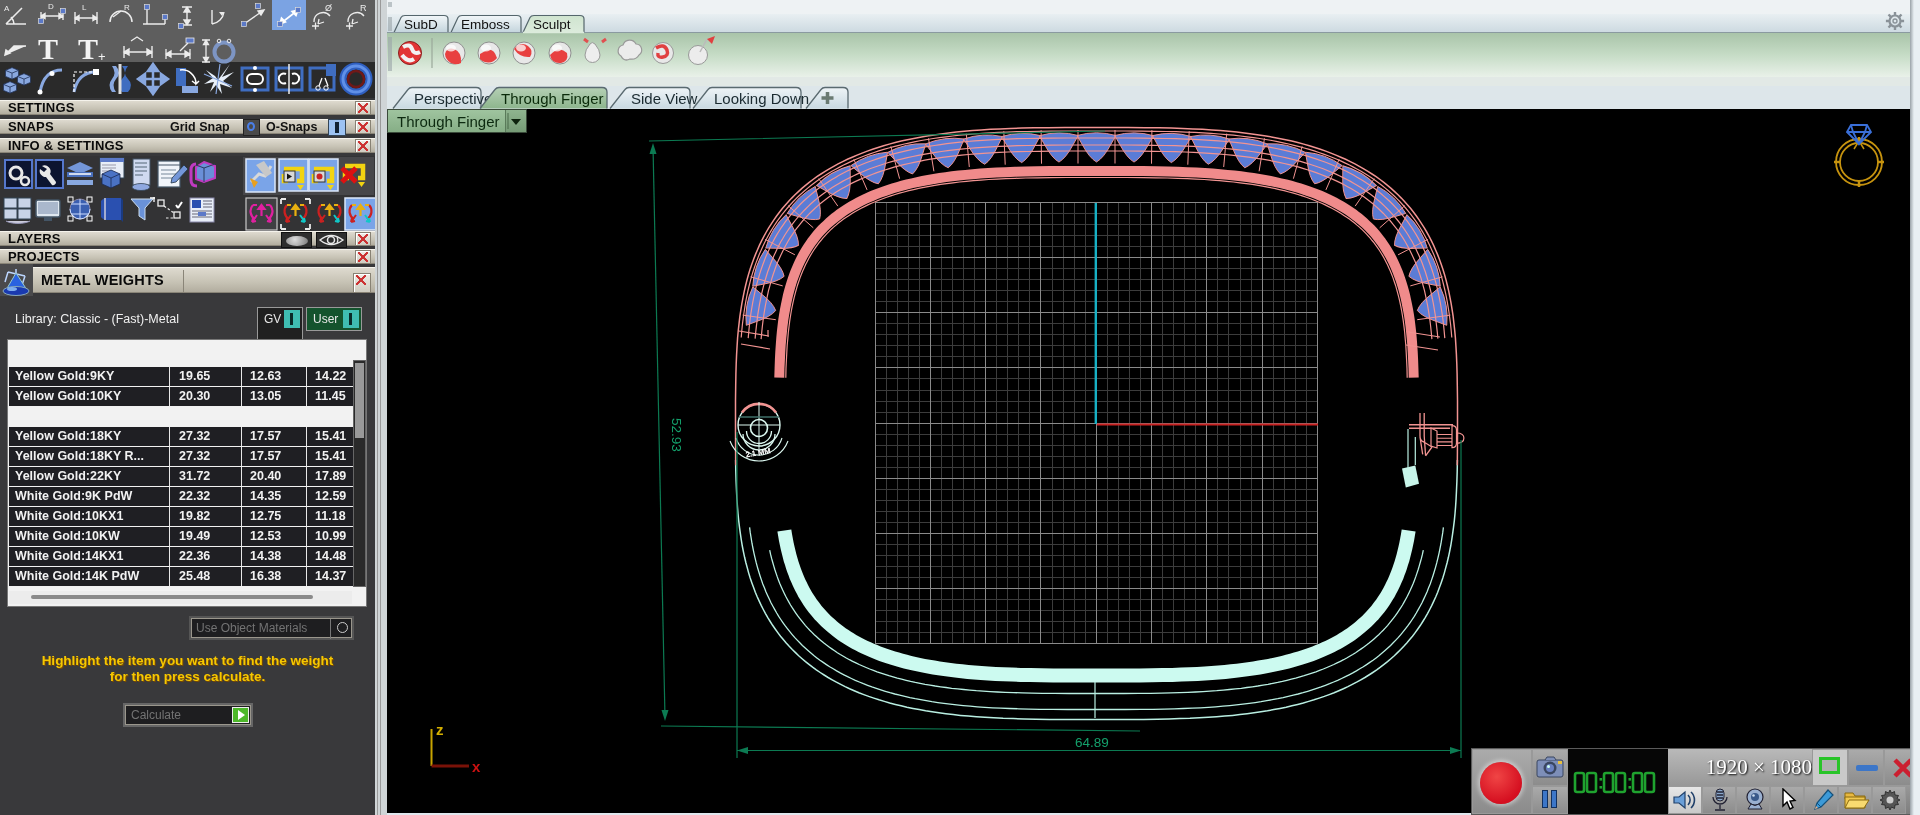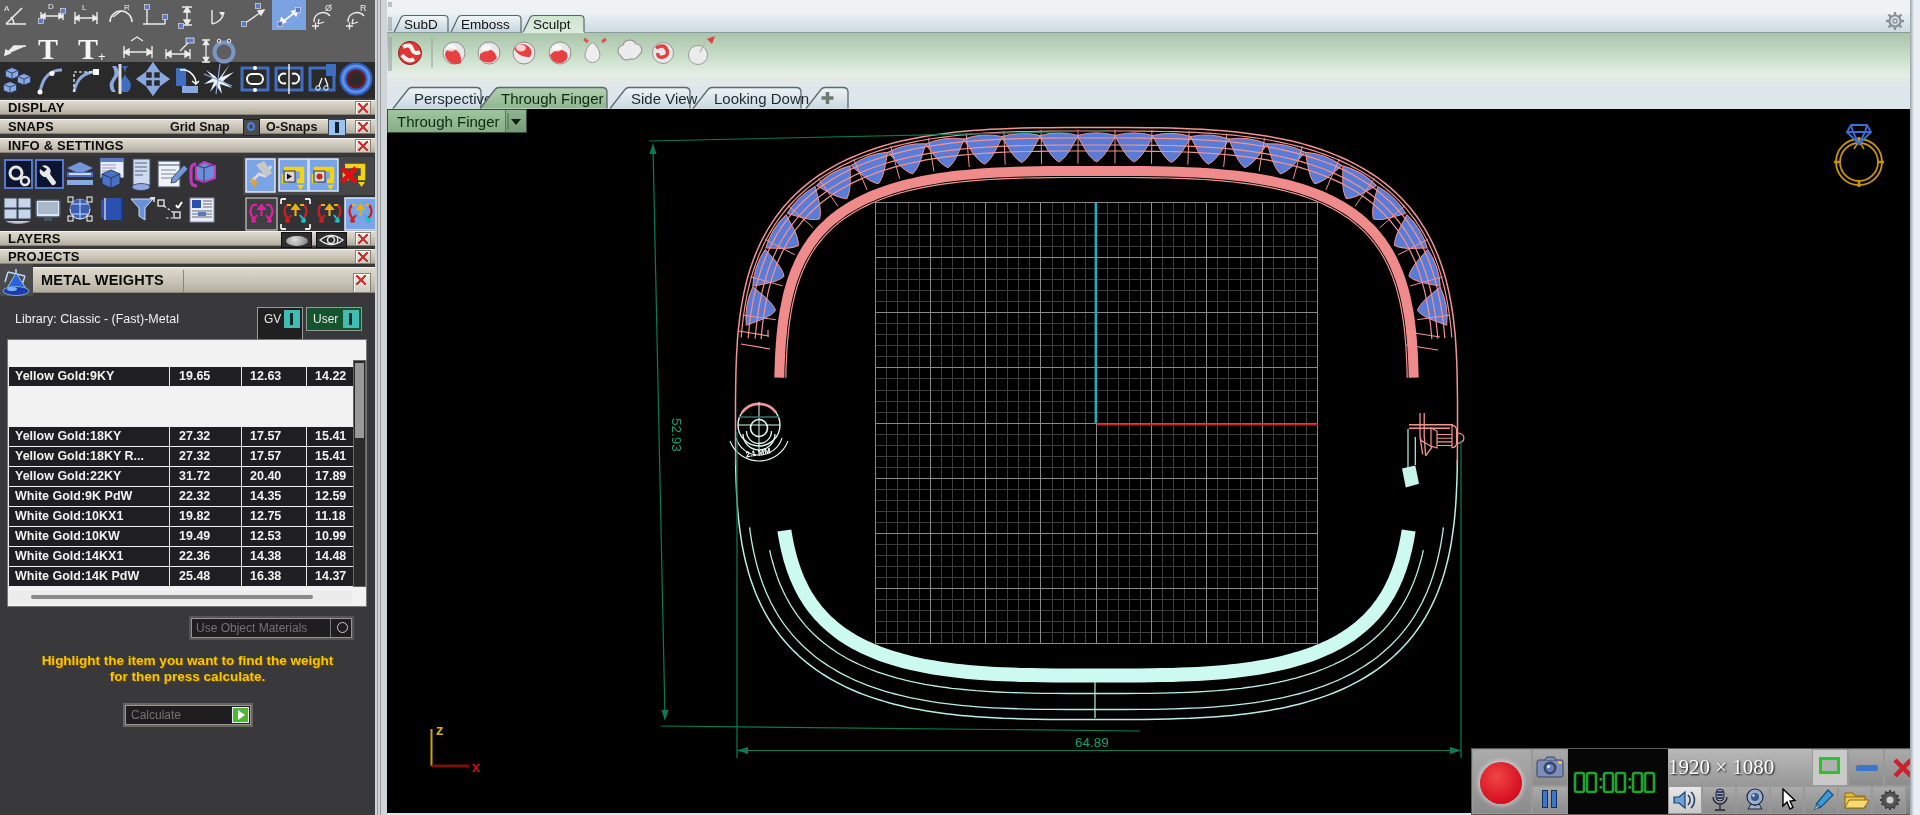--- a/index.html
+++ b/index.html
@@ -113,21 +113,21 @@
       <path d="M286,74 a5 5 0 1 0 0,9 M292,74 a5 5 0 1 1 0,9" stroke="#fff" stroke-width="2" fill="none"></path>
       <rect x="310" y="68" width="24" height="22" fill="none" stroke="#3f6dc0" stroke-width="3"></rect>
       <rect x="326" y="64" width="10" height="12" fill="#3f6dc0"></rect>
       <path d="M322,78 l-3,8 m6,-8 l3,8" stroke="#fff" stroke-width="1.3" fill="none"></path>
       <circle cx="318" cy="88" r="2.2" fill="none" stroke="#fff" stroke-width="1"></circle>
       <circle cx="326" cy="88" r="2.2" fill="none" stroke="#fff" stroke-width="1"></circle>
       <circle cx="356" cy="79" r="13" fill="none" stroke="#2f5fc0" stroke-width="7"></circle>
       <circle cx="356" cy="79" r="13" fill="none" stroke="#6090e8" stroke-width="3"></circle>
       <circle cx="356" cy="79" r="8" fill="none" stroke="#701818" stroke-width="2.5"></circle>
     </svg>
-    <div class="hdr" style="top:100px">DISPLAY</div>
+    <div class="hdr" style="top:100px">SETTINGS</div>
     <div class="xbtn" style="left:355px;top:101px"></div>
     <div class="hdr" style="top:119px">SNAPS</div>
     <div class="xbtn" style="left:355px;top:120px"></div>
     <div style="position:absolute;left:170px;top:120px;font-size:12.5px;font-weight:bold;color:#111">Grid Snap</div>
     <div style="position:absolute;left:243px;top:119px;width:17px;height:17px;background:#4a4a4a;border:1px solid #222">
       <div style="position:absolute;left:3px;top:2px;width:8px;height:9px;border:2.5px solid #4a7fe8;border-radius:50%"></div>
     </div>
     <div style="position:absolute;left:266px;top:120px;font-size:12.5px;font-weight:bold;color:#111">O-Snaps</div>
     <div style="position:absolute;left:328px;top:119px;width:18px;height:17px;background:#9cc2f2;border:1px solid #345;">
       <div style="position:absolute;left:6px;top:2px;width:4px;height:11px;background:#123"></div>
@@ -296,20 +296,29 @@
       <span style="position:absolute;left:6px;top:4px;color:#e8e8e8;font-size:12px">User</span>
       <span style="position:absolute;right:2px;top:2px;width:16px;height:18px;background:#3fbdb2"></span>
       <span style="position:absolute;right:9px;top:5px;width:3px;height:12px;background:#0a2a28"></span>
     </div>
     <div id="tbl">
       <div class="trow" style="top:27px">
         <span class="c1">Yellow Gold:9KY</span>
         <span class="c2">19.65</span>
         <span class="c3">12.63</span>
         <span class="c4">14.22</span>
+        <span class="colline" style="left:160px"></span>
+        <span class="colline" style="left:232px"></span>
+        <span class="colline" style="left:297px"></span>
+      </div>
+      <div class="trow" style="top:47px">
+        <span class="c1">Yellow Gold:10KY</span>
+        <span class="c2">20.30</span>
+        <span class="c3">13.05</span>
+        <span class="c4">11.45</span>
         <span class="colline" style="left:160px"></span>
         <span class="colline" style="left:232px"></span>
         <span class="colline" style="left:297px"></span>
       </div>
       <div class="trow" style="top:87px">
         <span class="c1">Yellow Gold:18KY</span>
         <span class="c2">27.32</span>
         <span class="c3">17.57</span>
         <span class="c4">15.41</span>
         <span class="colline" style="left:160px"></span>
@@ -673,21 +682,21 @@
         <rect x="36" y="24" width="9" height="19" rx="2" fill="none" stroke="#1fa32f" stroke-width="2.6"></rect>
         <rect x="48" y="24" width="9" height="19" rx="2" fill="none" stroke="#1fa32f" stroke-width="2.6"></rect>
         <rect x="65" y="24" width="9" height="19" rx="2" fill="none" stroke="#1fa32f" stroke-width="2.6"></rect>
         <rect x="77" y="24" width="9" height="19" rx="2" fill="none" stroke="#1fa32f" stroke-width="2.6"></rect>
         <rect x="31.5" y="29" width="2.6" height="2.6" fill="#1fa32f"></rect>
         <rect x="31.5" y="37" width="2.6" height="2.6" fill="#1fa32f"></rect>
         <rect x="60.5" y="29" width="2.6" height="2.6" fill="#1fa32f"></rect>
         <rect x="60.5" y="37" width="2.6" height="2.6" fill="#1fa32f"></rect>
       </svg></div>
     <div class="abs" style="left:196px;top:0;width:144px;height:37px"></div>
-    <div class="abs" style="left:196px;top:6px;width:144px;text-align:left;font-family:'Liberation Serif',serif;font-size:21px;color:#fff;text-shadow:1px 1px 2px #000">1920 × 1080</div>
+    <div class="abs" style="left:196px;top:6px;width:144px;text-align:right;font-family:'Liberation Serif',serif;font-size:21px;color:#fff;text-shadow:1px 1px 2px #000">1920 × 1080</div>
     <div class="rcell" style="left:340px;top:0;width:36px;height:37px;background:#c9c9c9"></div>
     <div class="abs" style="left:347px;top:8px;width:21px;height:17px;border:3.5px solid #28c428;background:#b0b0b0"></div>
     <div class="rcell" style="left:376px;top:0;width:36px;height:37px"></div>
     <div class="abs" style="left:384px;top:16px;width:22px;height:6px;background:#3c76c8;border-radius:2px"></div>
     <div class="rcell" style="left:412px;top:0;width:37px;height:37px"></div>
     <svg class="abs" style="left:420px;top:8px" width="22" height="22">
       <path d="M3,3 L19,19 M19,3 L3,19" stroke="#cc1f30" stroke-width="4.5"></path>
     </svg>
     <div class="rcell" style="left:196px;top:37px;width:34px;height:28px;background:linear-gradient(#e8e8e8,#c8c8c8)"></div>
     <svg class="abs" style="left:200px;top:40px" width="26" height="22">

